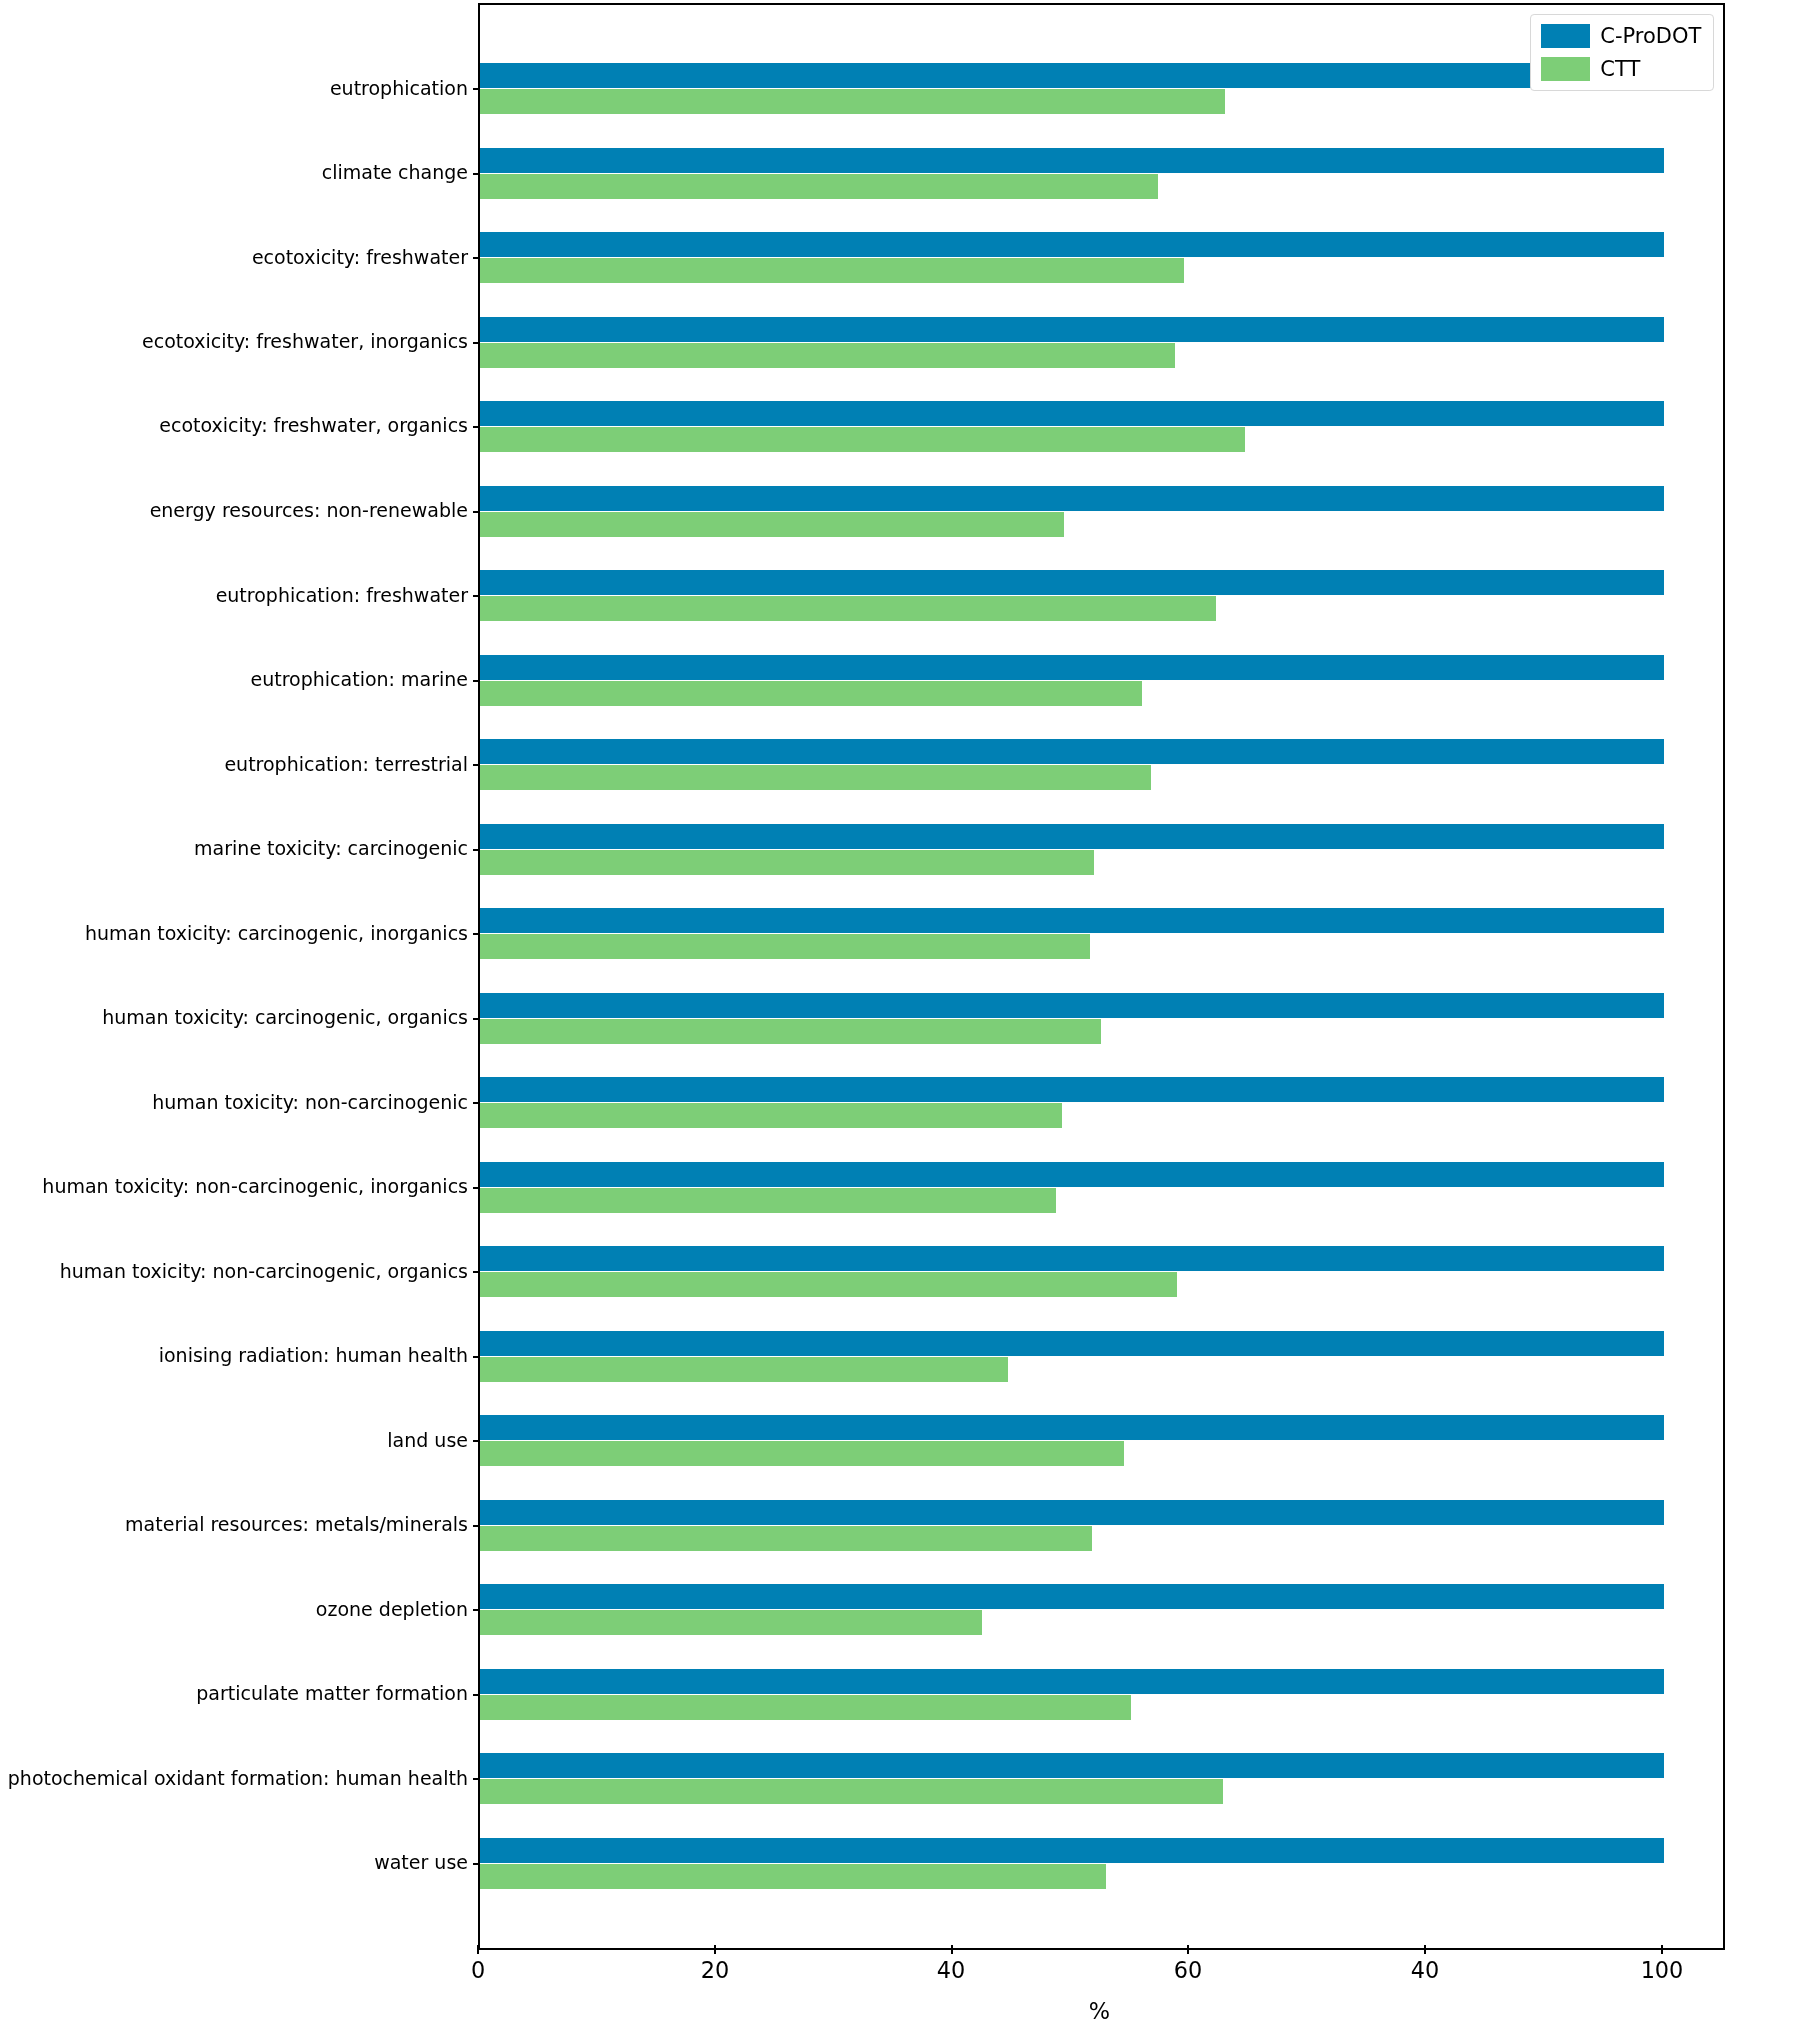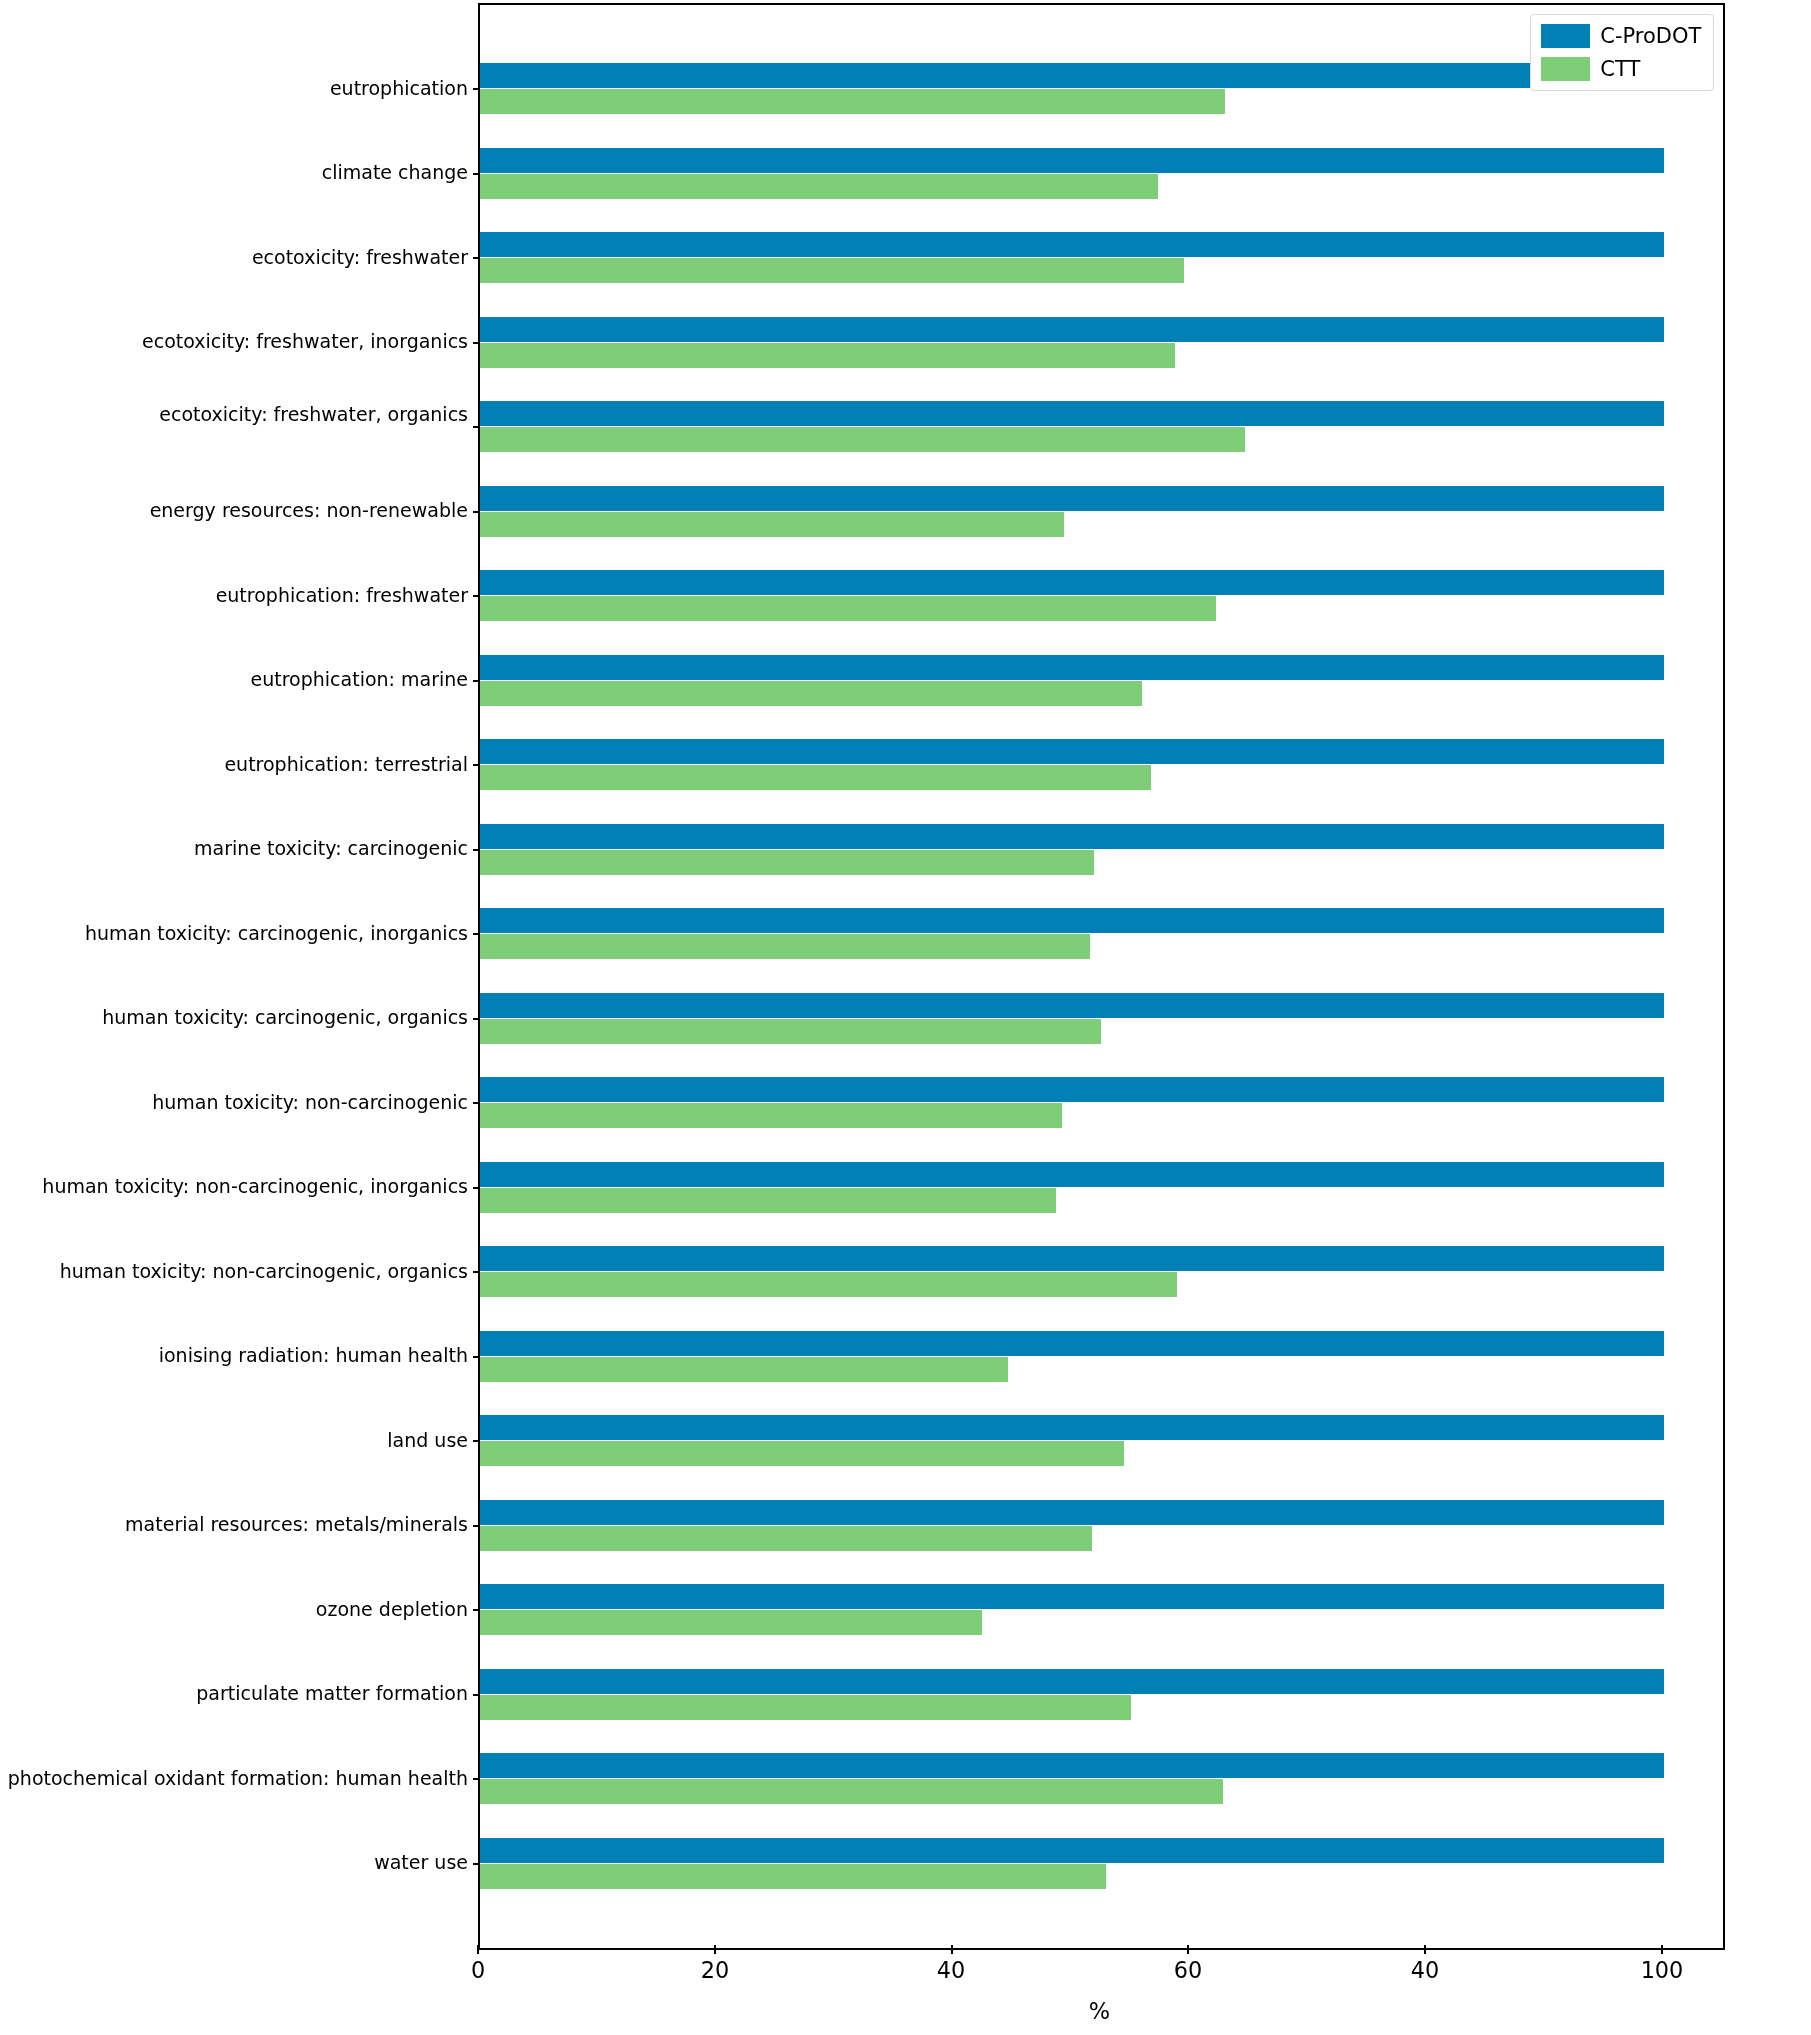--- a/index.html
+++ b/index.html
@@ -271,21 +271,21 @@
         </div>
       </div>
   </div>
 
   <div id="xaxis-title">%</div>
 
 <div class="ylabel" style="top: 88px;">eutrophication</div>
     <div class="ylabel" style="top: 172px;">climate change</div>
     <div class="ylabel" style="top: 257px;">ecotoxicity: freshwater</div>
     <div class="ylabel" style="top: 341px;">ecotoxicity: freshwater, inorganics</div>
-    <div class="ylabel" style="top: 414px;">ecotoxicity: freshwater, organics</div>
+    <div class="ylabel" style="top: 425px;">ecotoxicity: freshwater, organics</div>
     <div class="ylabel" style="top: 510px;">energy resources: non-renewable</div>
     <div class="ylabel" style="top: 595px;">eutrophication: freshwater</div>
     <div class="ylabel" style="top: 679px;">eutrophication: marine</div>
     <div class="ylabel" style="top: 764px;">eutrophication: terrestrial</div>
     <div class="ylabel" style="top: 848px;">marine toxicity: carcinogenic</div>
     <div class="ylabel" style="top: 933px;">human toxicity: carcinogenic, inorganics</div>
     <div class="ylabel" style="top: 1017px; margin-left: 40px;">human toxicity: carcinogenic, organics</div>
     <div class="ylabel" style="top: 1102px;">human toxicity: non-carcinogenic</div>
     <div class="ylabel" style="top: 1186px;">human toxicity: non-carcinogenic, inorganics</div>
     <div class="ylabel" style="top: 1271px;">human toxicity: non-carcinogenic, organics</div>

